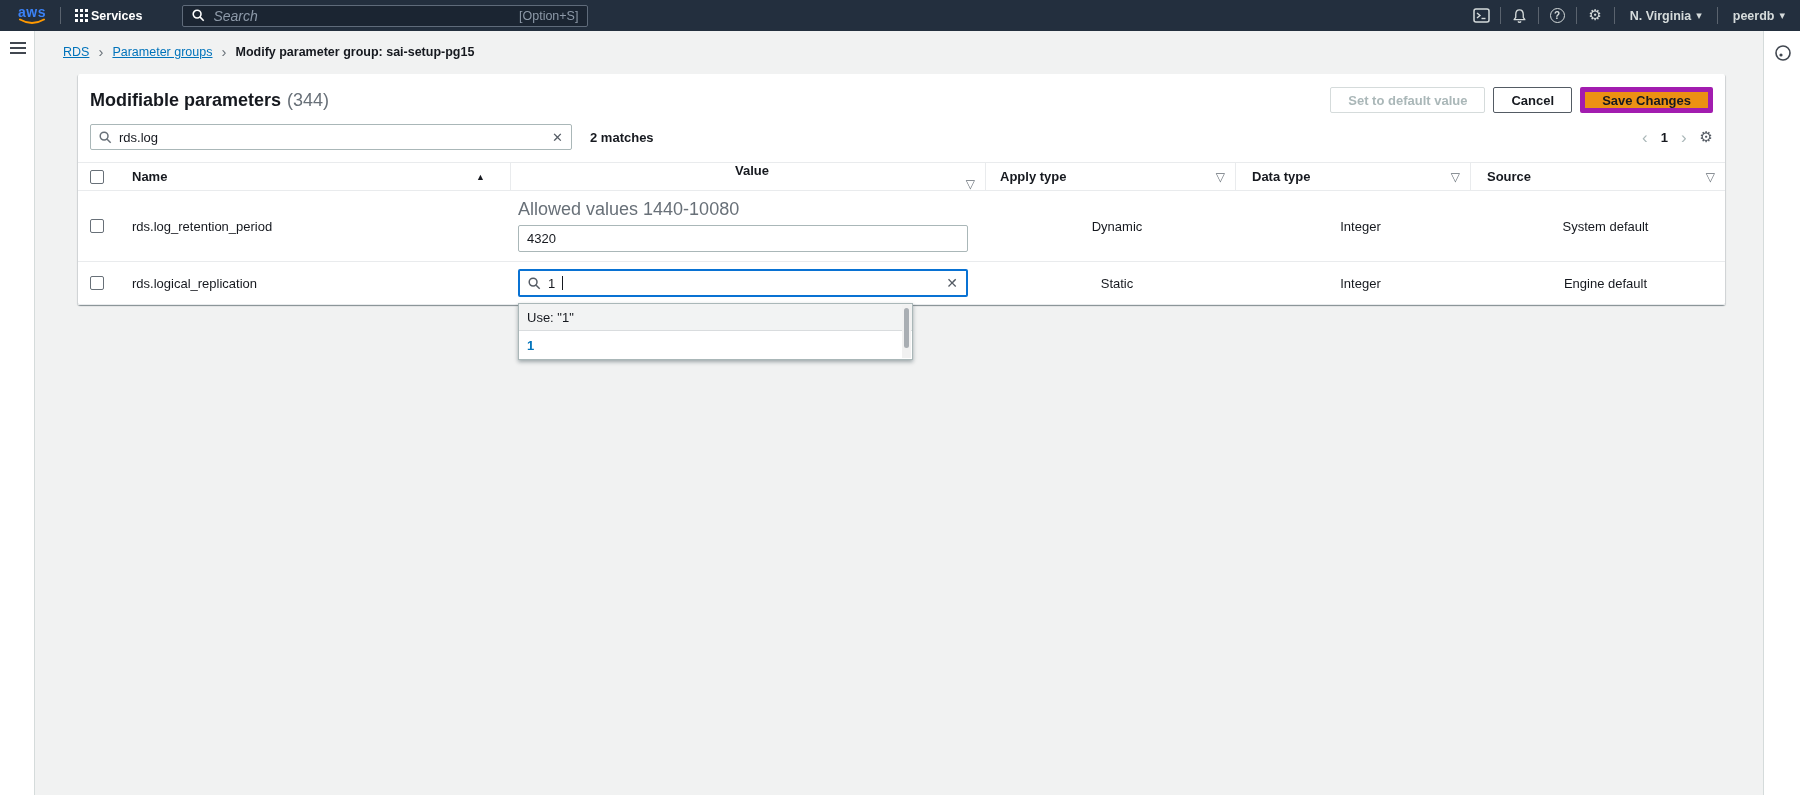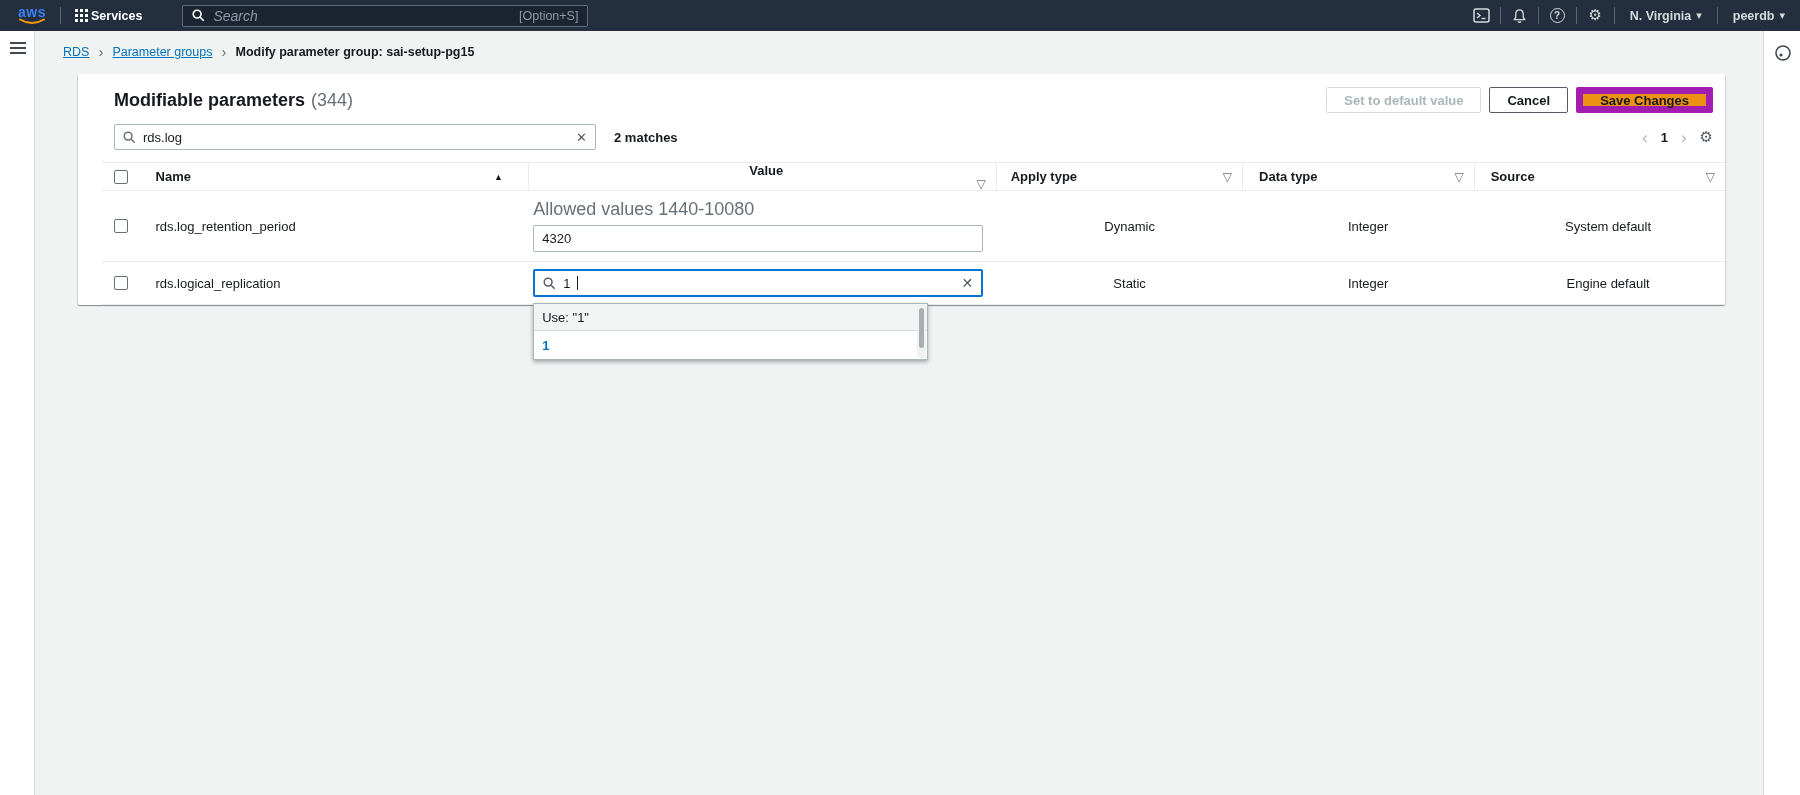--- a/index.html
+++ b/index.html
@@ -57,31 +57,30 @@
   .breadcrumb { position:absolute; left:63px; top:13px; display:flex; align-items:center; gap:9px; font-size:12.5px; }
   .crumb-link { color:#0073bb; text-decoration:underline; cursor:pointer; }
   .crumb-sep { color:#687078; font-size:15px; line-height:1; }
   .crumb-current { color:#16191f; font-weight:700; }
 
   
   .card {
     position:absolute; left:78px; top:43px; width:1647px; background:#fff;
     border-radius:2px;
     box-shadow:0 1px 1px 0 rgba(0,28,36,.3), 1px 1px 1px 0 rgba(0,28,36,.12), -1px 1px 1px 0 rgba(0,28,36,.12);
-    padding-left:24px;
   }
   .card-head { display:flex; align-items:center; padding:13px 12px 0 12px; }
   .card-title { font-size:18px; font-weight:700; }
   .card-count { font-size:18px; font-weight:400; color:#687078; margin-left:6px; }
   .head-buttons { margin-left:auto; display:flex; gap:8px; }
   .btn { height:26px; padding:0 17px; font-size:13px; font-weight:700; border-radius:2px;
          display:flex; align-items:center; font-family:inherit; }
   .btn-disabled { background:#fff; border:1px solid #d5dbdb; color:#aab7b8; cursor:default; }
   .btn-secondary { background:#fff; border:1px solid #545b64; color:#16191f; cursor:pointer; }
-  .btn-primary { background:#ec9113; border:7px solid #a21caf; color:#16191f; cursor:pointer; }
+  .btn-primary { background:#ec9113; border:5px solid #a21caf; color:#16191f; cursor:pointer; }
 
   .toolbar-row { display:flex; align-items:center; padding:11px 12px 0 12px; height:37px; }
   .filter-box {
     width:482px; height:26px; border:1px solid #aab7b8; border-radius:2px;
     display:flex; align-items:center; padding:0 8px; gap:7px; background:#fff;
   }
   .filter-box input {
     flex:1; border:none; outline:none; font-size:13px; color:#16191f; font-family:inherit; background:transparent;
   }
   .clear-x { font-size:13px; color:#545b64; cursor:pointer; line-height:1; }

